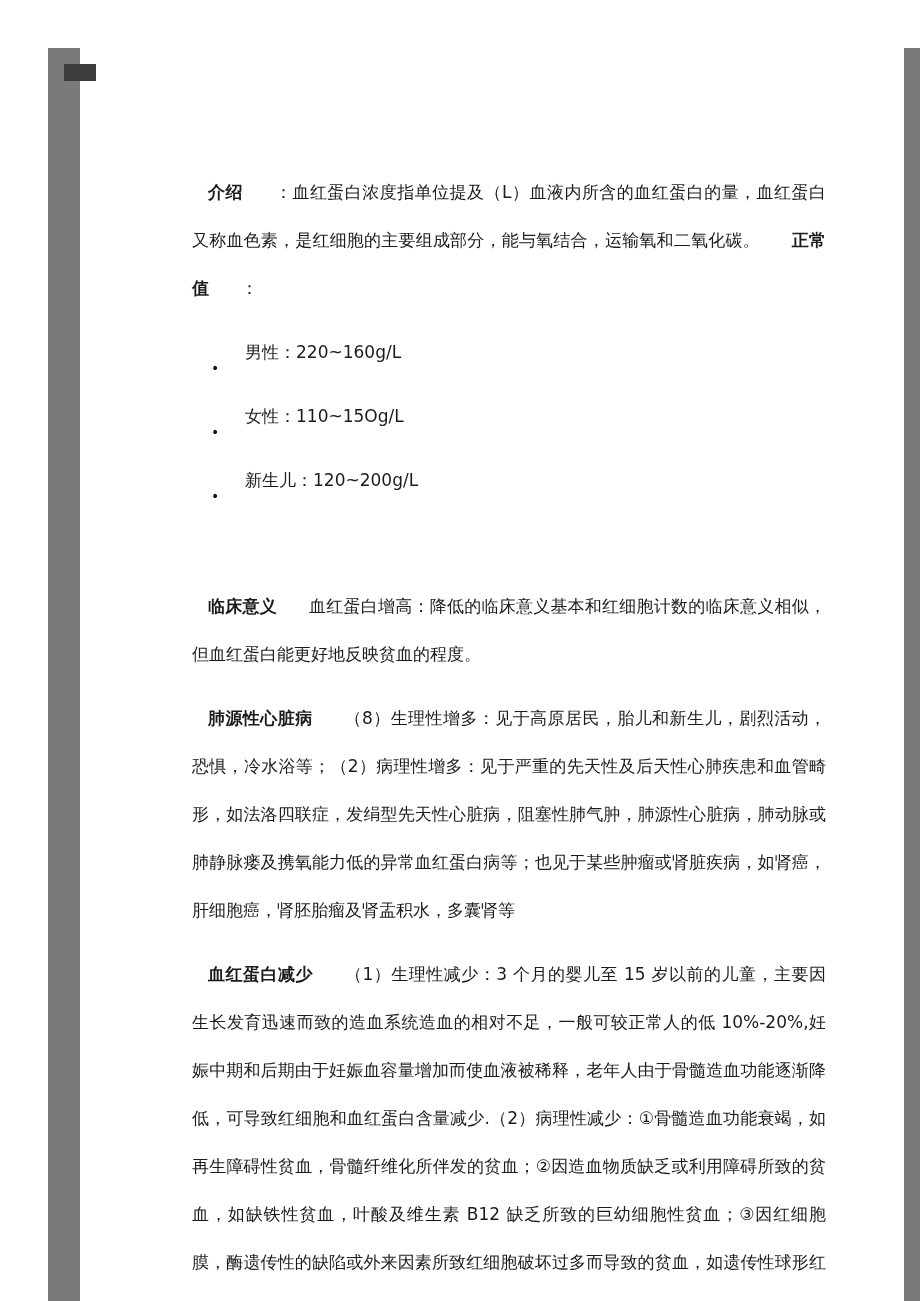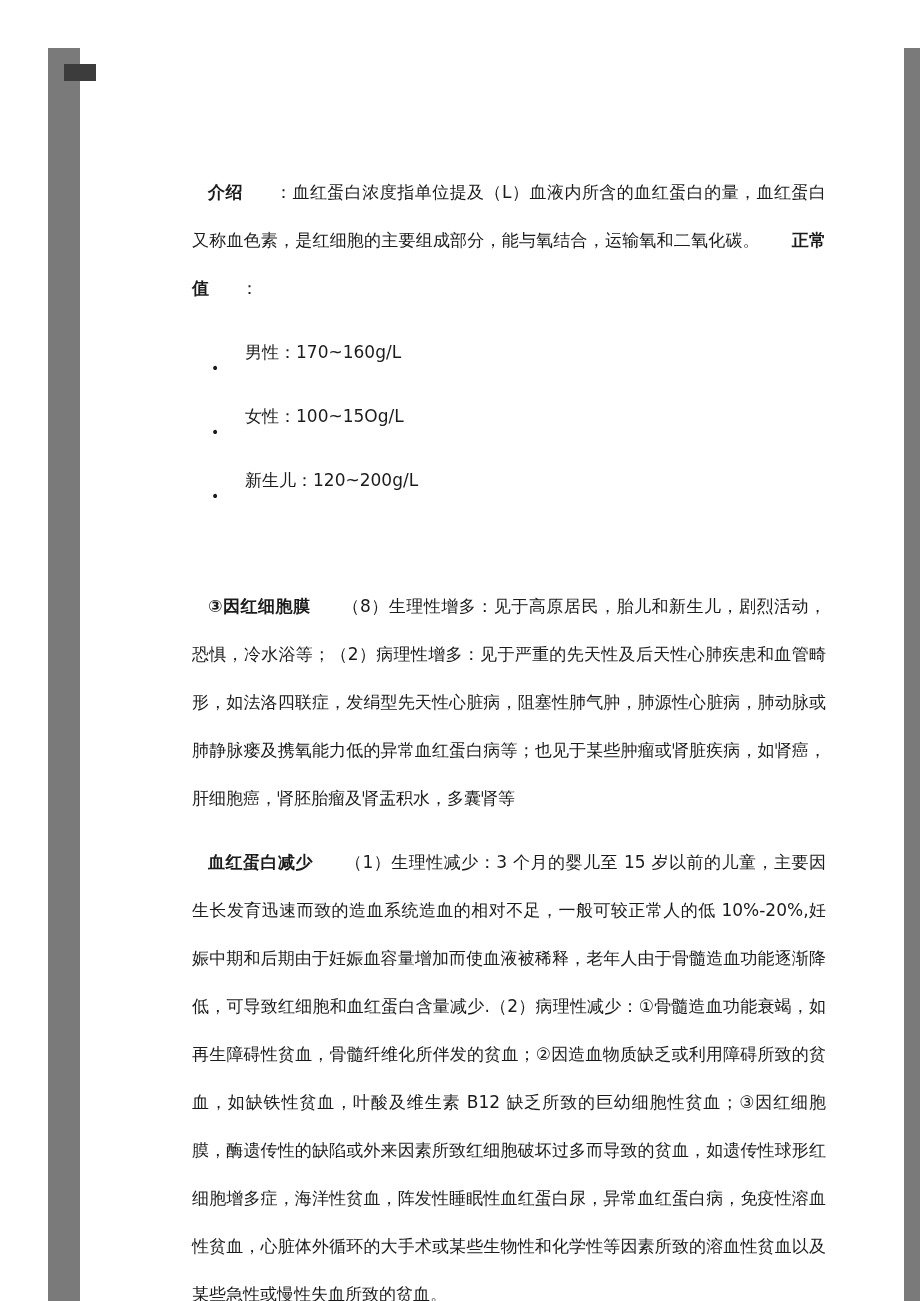--- a/index.html
+++ b/index.html
@@ -60,20 +60,21 @@
 
 <div class="page">
   <div class="edge edge-left" style="background: rgb(122, 122, 122);">
     <div class="corner" style="background: rgb(60, 60, 60);"></div>
   </div>
   <div class="edge edge-right" style="background: rgb(122, 122, 122);">
     <div class="corner" style="background: rgb(60, 60, 60);"></div>
   </div>
   <div class="content" id="doc-content" style="color: rgb(27, 27, 27);">
       <div class="para"><span class="bold">介绍</span><span>：血红蛋白浓度指单位提及（L）血液内所含的血红蛋白的量，血红蛋白又称血色素，是红细胞的主要组成部分，能与氧结合，运输氧和二氧化碳。</span><span class="bold">正常值</span><span>：</span></div>
-      <div class="bullet-item"><span class="bullet-marker">•</span><span>男性：170~160g/L</span></div>
-      <div class="bullet-item"><span class="bullet-marker">•</span><span>女性：100~15Og/L</span></div>
+      <div class="bullet-item"><span class="bullet-marker">•</span><span>男性：220~160g/L</span></div>
+      <div class="bullet-item"><span class="bullet-marker">•</span><span>女性：110~15Og/L</span></div>
       <div class="bullet-item"><span class="bullet-marker">•</span><span>新生儿：120~200g/L</span></div>
       <div class="spacer"></div>
-      <div class="para"><span class="bold">③因红细胞膜</span><span>（8）生理性增多：见于高原居民，胎儿和新生儿，剧烈活动，恐惧，冷水浴等；（2）病理性增多：见于严重的先天性及后天性心肺疾患和血管畸形，如法洛四联症，发绢型先天性心脏病，阻塞性肺气肿，肺源性心脏病，肺动脉或肺静脉瘘及携氧能力低的异常血红蛋白病等；也见于某些肿瘤或肾脏疾病，如肾癌，肝细胞癌，肾胚胎瘤及肾盂积水，多囊肾等</span></div>
+      <div class="para"><span class="bold">临床意义</span><span>血红蛋白增高：降低的临床意义基本和红细胞计数的临床意义相似，但血红蛋白能更好地反映贫血的程度。</span></div>
+      <div class="para"><span class="bold">肺源性心脏病</span><span>（8）生理性增多：见于高原居民，胎儿和新生儿，剧烈活动，恐惧，冷水浴等；（2）病理性增多：见于严重的先天性及后天性心肺疾患和血管畸形，如法洛四联症，发绢型先天性心脏病，阻塞性肺气肿，肺源性心脏病，肺动脉或肺静脉瘘及携氧能力低的异常血红蛋白病等；也见于某些肿瘤或肾脏疾病，如肾癌，肝细胞癌，肾胚胎瘤及肾盂积水，多囊肾等</span></div>
       <div class="para"><span class="bold">血红蛋白减少</span><span>（1）生理性减少：3 个月的婴儿至 15 岁以前的儿童，主要因生长发育迅速而致的造血系统造血的相对不足，一般可较正常人的低 10%-20%,妊娠中期和后期由于妊娠血容量增加而使血液被稀释，老年人由于骨髓造血功能逐渐降低，可导致红细胞和血红蛋白含量减少.（2）病理性减少：①骨髓造血功能衰竭，如再生障碍性贫血，骨髓纤维化所伴发的贫血；②因造血物质缺乏或利用障碍所致的贫血，如缺铁性贫血，叶酸及维生素 B12 缺乏所致的巨幼细胞性贫血；③因红细胞膜，酶遗传性的缺陷或外来因素所致红细胞破坏过多而导致的贫血，如遗传性球形红细胞增多症，海洋性贫血，阵发性睡眠性血红蛋白尿，异常血红蛋白病，免疫性溶血性贫血，心脏体外循环的大手术或某些生物性和化学性等因素所致的溶血性贫血以及某些急性或慢性失血所致的贫血。</span></div>
     </div>
 </div>
 
 </body></html>

